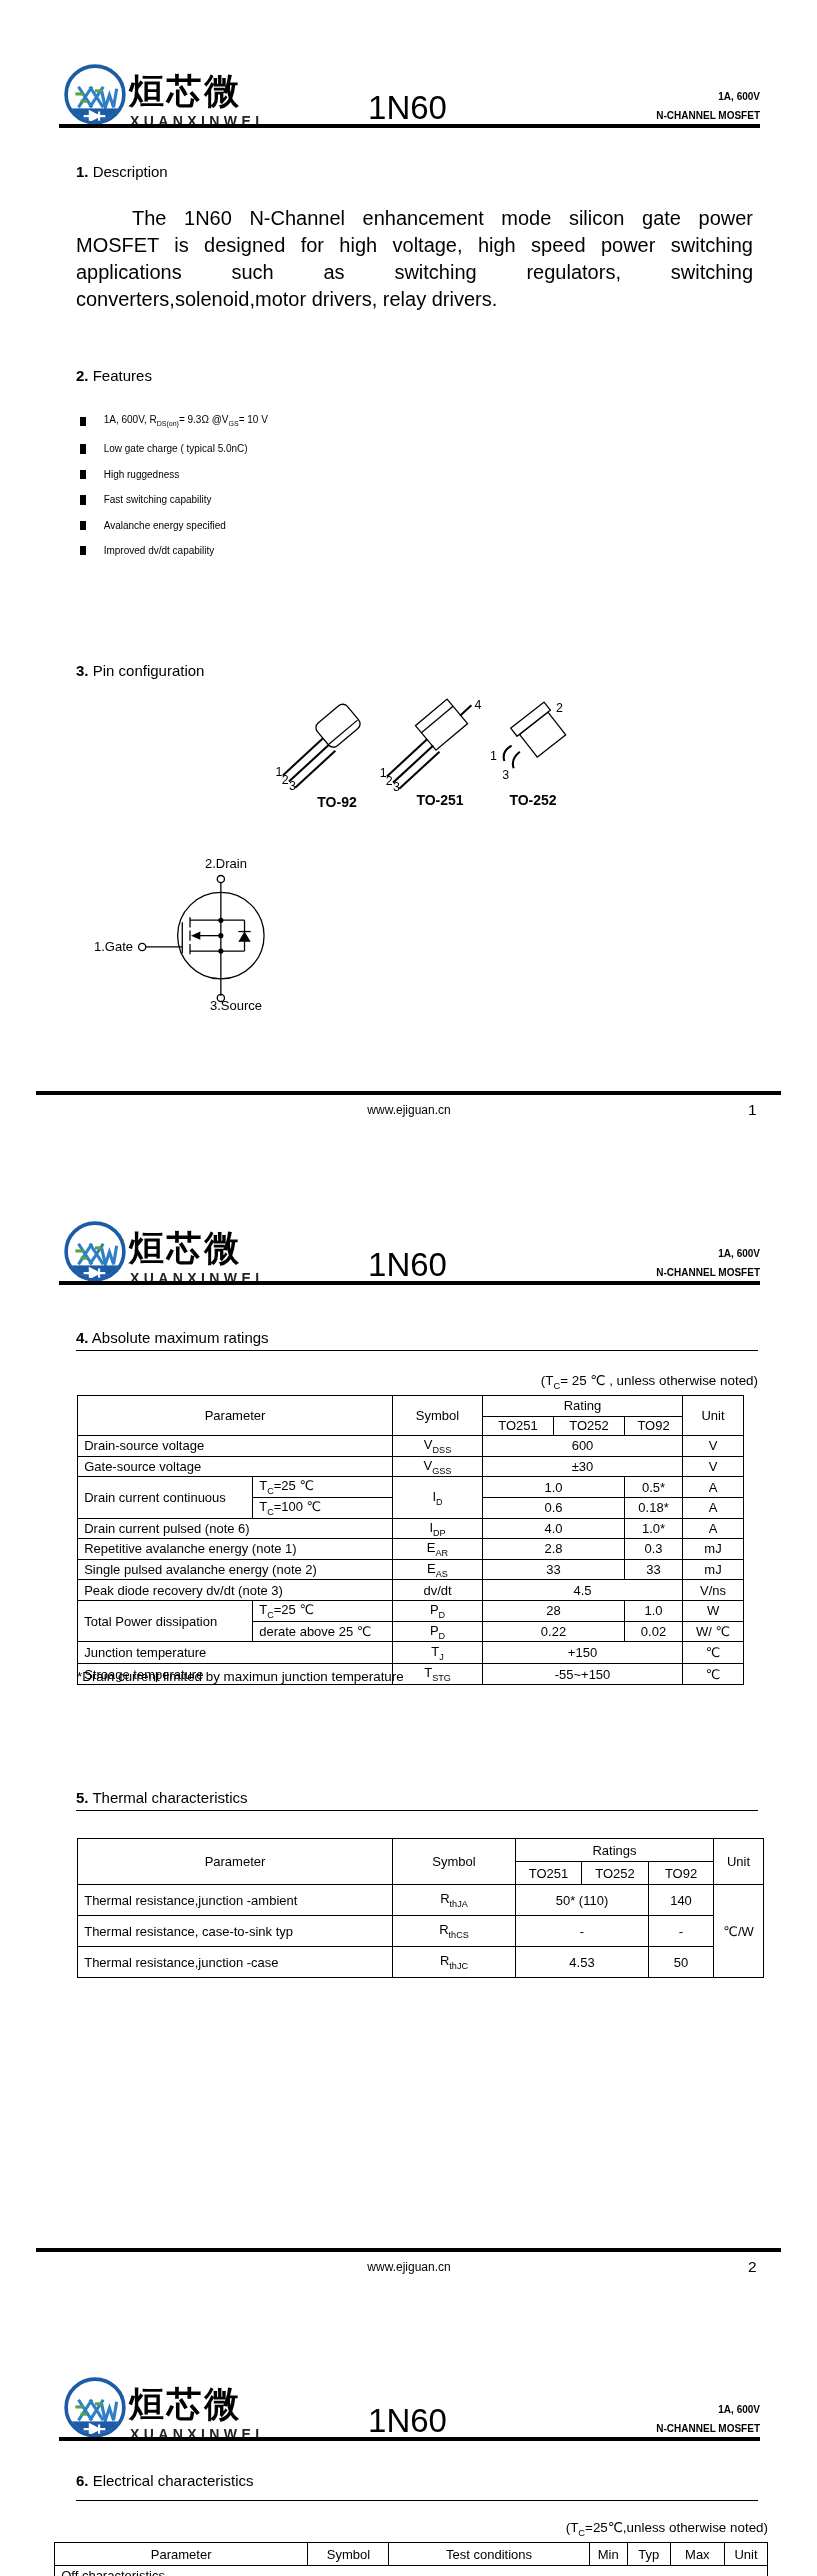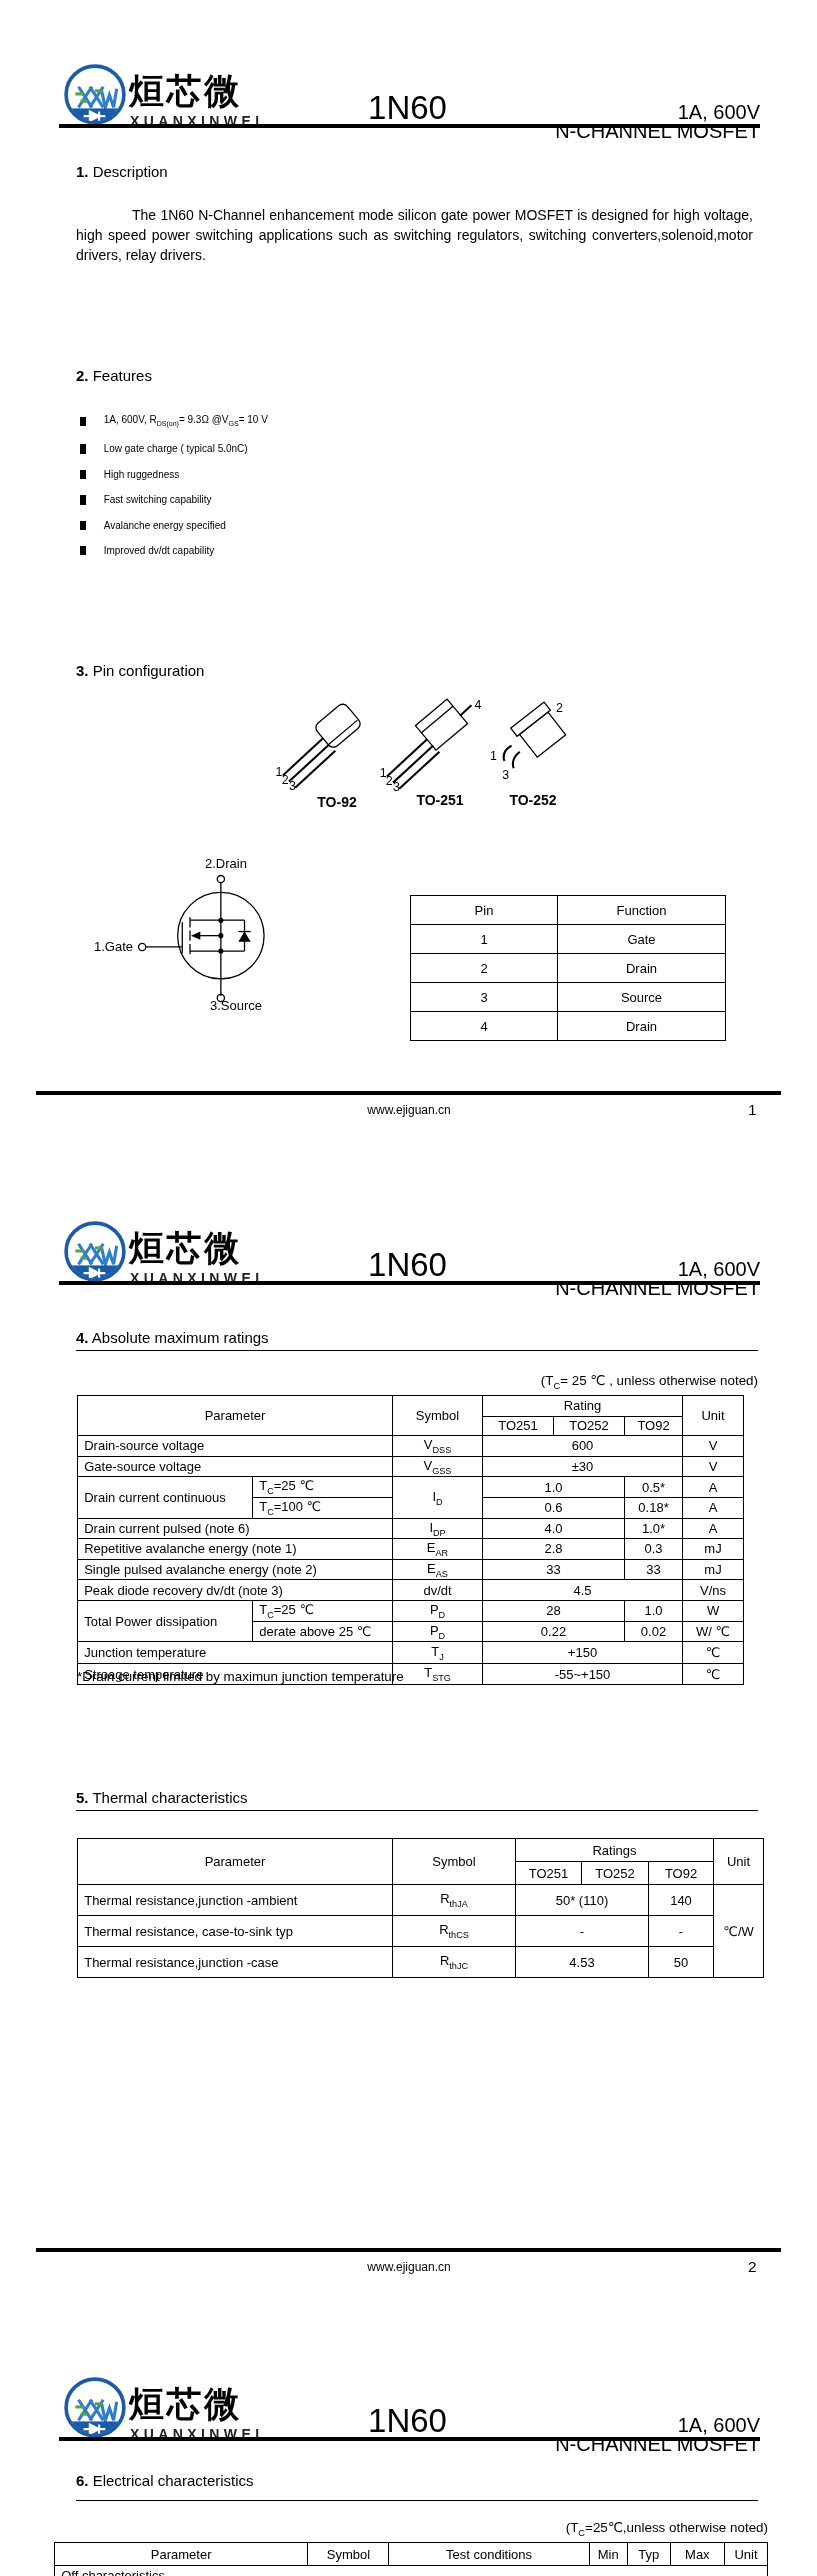--- a/index.html
+++ b/index.html
@@ -4,28 +4,28 @@
 <style>
   html,body{margin:0;padding:0;background:#fff;}
   #doc{position:relative;width:818px;height:3470px;background:#fff;color:#000;
        font-family:"Liberation Sans","DejaVu Sans",sans-serif;overflow:hidden;}
   .abs{position:absolute;}
   .page{position:absolute;left:0;width:818px;height:1157px;background:#fff;}
   
   .brand-cn{font-size:35px;font-weight:bold;letter-spacing:2.6px;line-height:41px;}
   .brand-en{font-size:14px;font-weight:600;letter-spacing:4.4px;color:#222;}
   .part-no{font-size:33px;font-weight:400;text-align:center;}
-  .hdr-right{text-align:right;font-weight:normal;font-size:20px;line-height:19px;margin-top:16px;}
+  .hdr-right{text-align:right;font-weight:bold;font-size:10px;line-height:19px;}
   .hrule{background:#000;height:3.6px;}
   
   .sect{font-size:15px;}
   .sect .n{font-weight:bold;}
   .sect .t{font-weight:normal;}
   .underline{border-bottom:1.5px solid #000;}
-  .para{font-size:14px;line-height:20px;text-align:justify;text-indent:56px;}
+  .para{font-size:20px;line-height:27px;text-align:justify;text-indent:56px;}
   .feat{font-size:10px;line-height:13.4px;}
   .feat-row{margin-bottom:12px;display:flex;align-items:center;}
   .bullet{display:inline-block;width:6.2px;height:9.3px;background:#000;margin-right:17.5px;flex:0 0 6.2px;}
   
   table.t{border-collapse:collapse;table-layout:fixed;font-size:13px;}
   table.t td{border:1px solid #000;text-align:center;vertical-align:middle;padding:0.5px 3.1px;overflow:hidden;}
   table.t td.pl{text-align:left;padding-left:6.2px;}
   table.t tr.sec td{text-align:left;padding-left:6.2px;}.h38{height:19.6px}.h40{height:20.6px}.h42{height:21.6px}
   .h44{height:23px}.h45{height:23px}.h49{height:31px}.h56{height:29px}
   .condnote{font-size:13.4px;text-align:right;}
@@ -195,48 +195,20 @@
         <polygon points="316,168 304,188 328,188"></polygon>
         <circle cx="270" cy="146" r="5"></circle>
         <circle cx="270" cy="176" r="5"></circle>
         <circle cx="270" cy="206" r="5"></circle>
       </g>
     </svg>
     <div class="abs sym-label" style="left:205px;top:856px;">2.Drain</div>
     <div class="abs sym-label" style="left:87px;top:939px;width:46px;text-align:right;">1.Gate</div>
     <div class="abs sym-label" style="left:210px;top:998px;">3.Source</div>
 
-    <table class="t abs" style="left:410px;top:895px;width:315px;">
-      <colgroup>
-          <col style="width:147px">
-          <col style="width:168px">
-        </colgroup>
-      <tbody>
-          <tr class="h56">
-        <td>Pin</td>
-        <td>Function</td>
-      </tr>
-      <tr class="h56">
-        <td>1</td>
-        <td>Gate</td>
-      </tr>
-      <tr class="h56">
-        <td>2</td>
-        <td>Drain</td>
-      </tr>
-      <tr class="h56">
-        <td>3</td>
-        <td>Source</td>
-      </tr>
-      <tr class="h56">
-        <td>4</td>
-        <td>Drain</td>
-      </tr>
-    </tbody>
-      </table>
 
     <div class="abs hrule" style="left:36px;top:1091px;width:745px;height:4.1px;"></div>
     <div class="abs footer-site" style="left:0;top:1103px;width:818px;">www.ejiguan.cn</div>
     <div class="abs footer-pn" style="left:748px;top:1101px;">1</div>
   </div>
 
   <div class="page" style="top:1157px;">
 
     <svg class="abs" style="left:63px;top:64px;" width="65" height="63" viewBox="0 0 126 122">
       <ellipse cx="62" cy="59" rx="56" ry="55" fill="#fff" stroke="#1c5ba6" stroke-width="7"></ellipse>

